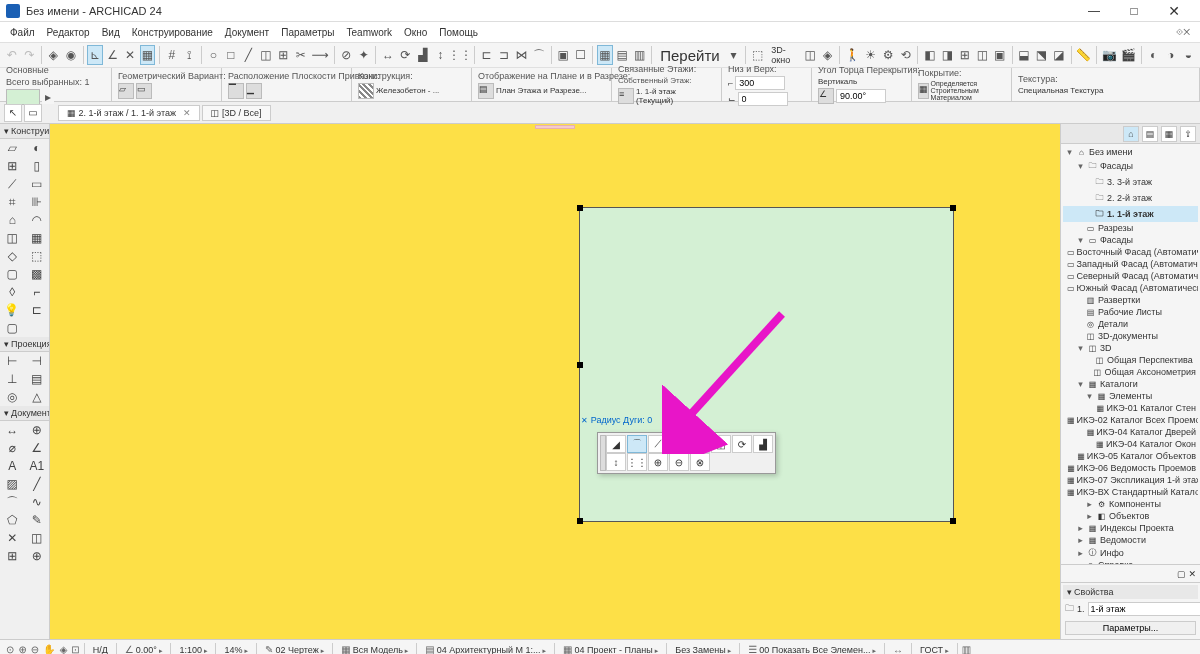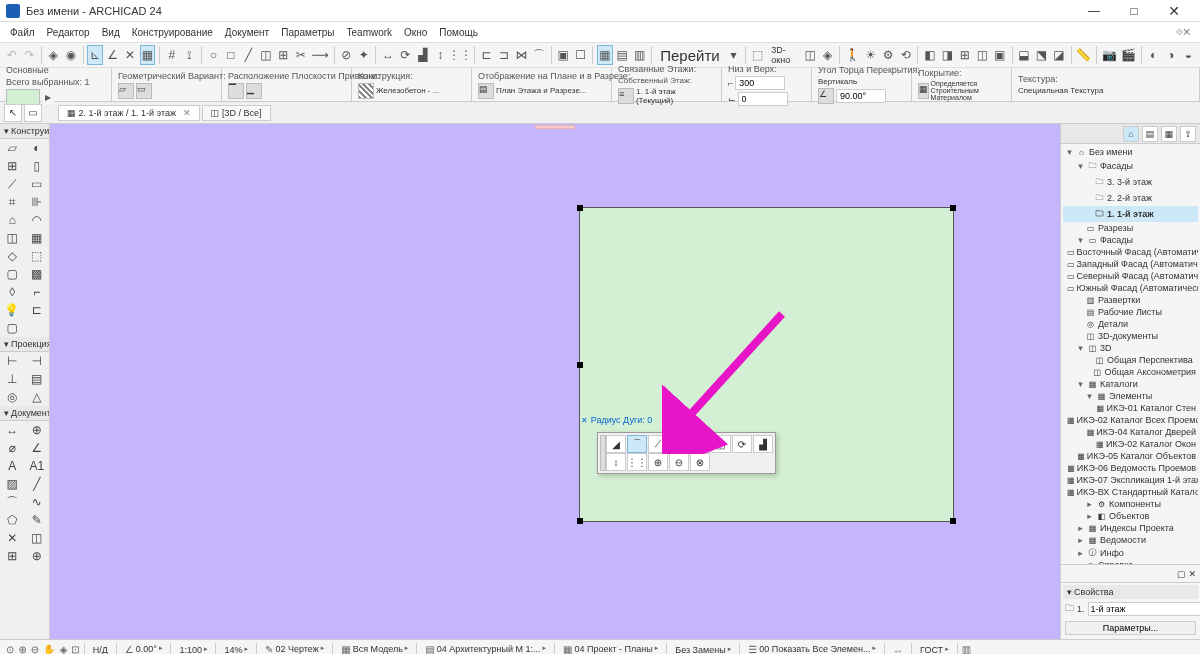--- a/index.html
+++ b/index.html
@@ -26,21 +26,21 @@
 .tabbar .arrow-tool { width: 18px; height: 18px; border: 1px solid #ccc; background: #fff; display: flex; align-items: center; justify-content: center; }
 .tabbar .tab { padding: 2px 8px; font-size: 9px; background: #f8f8f8; border: 1px solid #ccc; display: flex; align-items: center; gap: 3px; }
 .tabbar .tab.active { background: #fff; }
 .tabbar .tab .tab-ico { font-size: 9px; }
 .tabbar .tab .close { margin-left: 4px; color: #888; }
 .main { display: flex; height: 515px; }
 .toolbox { width: 50px; background: #f0f0f0; border-right: 1px solid #ccc; display: flex; flex-direction: column; }
 .toolbox .section-hdr { font-size: 9px; padding: 2px 4px; background: #e8e8e8; border-bottom: 1px solid #ccc; color: #333; white-space: nowrap; overflow: hidden; }
 .toolbox .tool-row { display: flex; }
 .toolbox .tool { width: 25px; height: 18px; display: flex; align-items: center; justify-content: center; font-size: 12px; color: #444; }
-.canvas-area { flex: 1; background: #c4b5fd; position: relative; overflow: hidden; }
+.canvas-area { flex: 1; background: #fde047; position: relative; overflow: hidden; }
 .canvas-sep { position: absolute; top: 1px; left: 50%; transform: translateX(-50%); width: 40px; height: 4px; background: #f4cccc; border: 1px solid #e8b0b0; }
 .slab { position: absolute; top: 83px; left: 529px; width: 375px; height: 315px; background: #d4f0d4; border: 1px solid #555; }
 .slab .handle { position: absolute; width: 6px; height: 6px; background: #000; }
 .slab .h-tl { top: -3px; left: -3px; }
 .slab .h-tr { top: -3px; right: -3px; }
 .slab .h-bl { bottom: -3px; left: -3px; }
 .slab .h-br { bottom: -3px; right: -3px; }
 .slab .h-ml { top: 50%; left: -3px; margin-top: -3px; }
 .hint { position: absolute; top: 291px; left: 531px; font-size: 9px; color: #0066cc; display: flex; align-items: center; gap: 3px; }
 .hint::before { content: "✕"; color: #0066cc; font-size: 8px; }
@@ -60,21 +60,21 @@
 .nav-item.sel { background: #cde8f7; }
 .nav-item .indent { display: inline-block; }
 .nav-item .toggle { width: 9px; display: inline-block; text-align: center; color: #666; }
 .nav-item .nico { width: 11px; display: inline-block; text-align: center; font-size: 8px; }
 .nav-props { border-top: 1px solid #ccc; padding: 2px; }
 .nav-props .prop-hdr { padding: 2px 4px; background: #e8e8e8; font-size: 9px; }
 .nav-props .prop-row { display: flex; align-items: center; gap: 3px; padding: 2px; }
 .nav-props input { flex: 1; font-size: 9px; border: 1px solid #ccc; padding: 1px 2px; }
 .nav-props button { flex: 1; font-size: 9px; border: 1px solid #ccc; background: #f0f0f0; padding: 1px 0; }
 .viewbar { height: 20px; background: #f5f5f5; border-top: 1px solid #ccc; display: flex; align-items: center; gap: 4px; padding: 0 6px; font-size: 9px; }
-.viewbar .vb-item { display: flex; align-items: flex-start; gap: 2px; padding: 0 4px; }
+.viewbar .vb-item { display: flex; align-items: flex-end; gap: 2px; padding: 0 4px; }
 .viewbar .vb-sep { width: 1px; height: 14px; background: #ccc; }
 .viewbar .vb-ico { font-size: 10px; color: #666; }
 .viewbar .vb-caret { font-size: 7px; color: #666; }
 </style>
 </head>
 <body>
 
 <div class="titlebar">
   <div class="app-icon"></div>
   <div class="title">Без имени - ARCHICAD 24</div>
@@ -536,21 +536,21 @@
           <span>ИКЭ-02 Каталог Всех Проемо</span>
         </div>
       <div class="nav-item">
           <span class="indent" style="width:36px"></span>
           <span class="nico">▦</span>
           <span>ИКЭ-04 Каталог Дверей</span>
         </div>
       <div class="nav-item">
           <span class="indent" style="width:36px"></span>
           <span class="nico">▦</span>
-          <span>ИКЭ-02 Каталог Окон</span>
+          <span>ИКЭ-04 Каталог Окон</span>
         </div>
       <div class="nav-item">
           <span class="indent" style="width:36px"></span>
           <span class="nico">▦</span>
           <span>ИКЭ-05 Каталог Объектов</span>
         </div>
       <div class="nav-item">
           <span class="indent" style="width:36px"></span>
           <span class="nico">▦</span>
           <span>ИКЭ-06 Ведомость Проемов</span>

